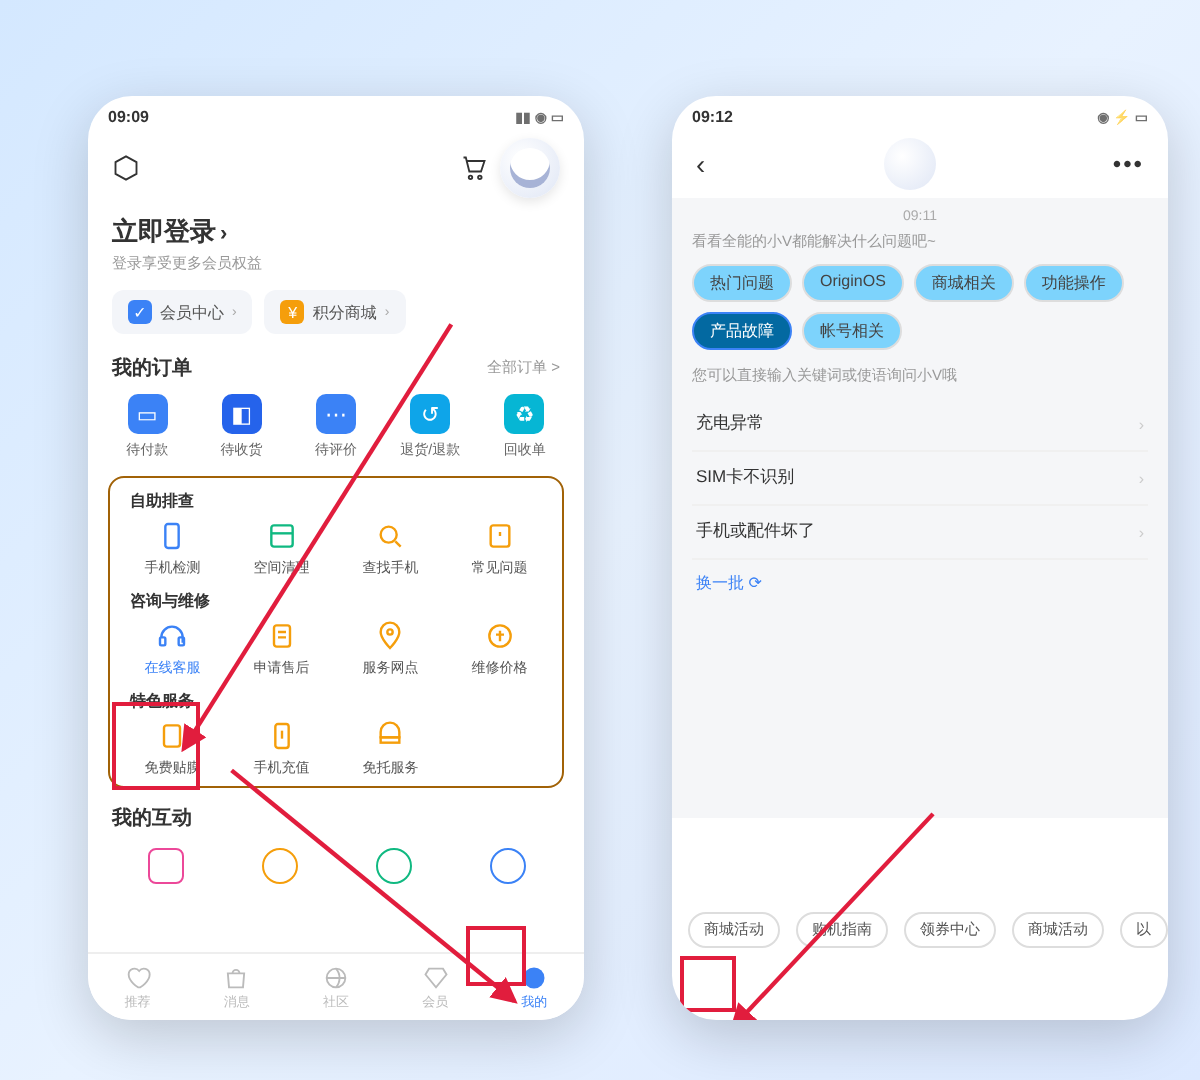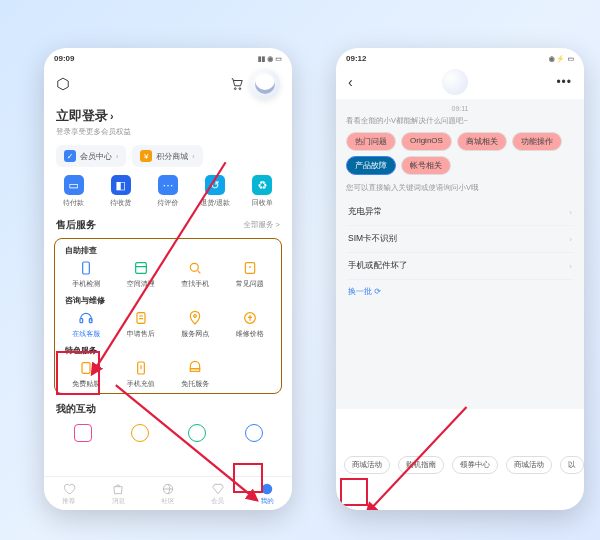--- a/index.html
+++ b/index.html
@@ -60,21 +60,21 @@
   
   .p2-head{display:flex;align-items:center;justify-content:space-between;padding:4px 12px;}
   .p2-back{font-size:14px;font-weight:300;}
   .p2-avatar{width:26px;height:26px;border-radius:50%;background:radial-gradient(circle at 35% 35%,#fff,#dfe6f5);}
   .p2-dots{font-size:12px;letter-spacing:1px;}
   .chat-area{background:#f5f6f8;padding:6px 10px 10px;min-height:310px;}
   .chat-time{text-align:center;font-size:7px;color:#aaa;margin-bottom:4px;}
   .bubble{background:#fff;border-radius:10px;padding:8px 10px;font-size:8.5px;line-height:1.5;color:#333;margin-bottom:8px;}
   .hint{font-size:7.5px;color:#999;margin:2px 0 6px;}
   .chip-wrap{display:flex;flex-wrap:wrap;gap:5px;margin-bottom:8px;}
-  .chip{border:1px solid #ddd;border-radius:11px;padding:3px 8px;font-size:8px;color:#444;background:#fca5a5;}
+  .chip{border:1px solid #ddd;border-radius:11px;padding:3px 8px;font-size:8px;color:#444;background:#7dd3fc;}
   .chip.active{background:#0369a1;color:#fff;border-color:#3b82f6;}
   .qa-list .qa{padding:7px 2px;font-size:8.5px;color:#333;border-bottom:1px solid #f0f0f0; display:flex; justify-content:space-between; align-items:center;}
   .qa .arr{font-size:8px;color:#ccc;}
   .refresh{font-size:8px;color:#3b82f6;padding:6px 2px;}
   .quick-row{position:absolute;bottom:36px;left:0;right:0;display:flex;gap:8px;padding:0 8px;overflow:hidden;white-space:nowrap;}
   .quick{border:1px solid #ddd;border-radius:10px;padding:3px 7px;font-size:7.5px;color:#555;background:#fff;flex-shrink:0;}
   .inputbar{position:absolute;bottom:0;left:0;right:0;height:34px;border-top:1px solid #eee;display:flex;align-items:center;gap:6px;padding:0 8px;background:#fff;}
   .kbd-btn{width:20px;height:20px;border:1.2px solid #888;border-radius:3px;display:flex;align-items:center;justify-content:center;font-size:9px;}
   .voice-field{flex:1;height:22px;border:1px solid #ccc;border-radius:11px;display:flex;align-items:center;justify-content:center;font-size:8px;color:#888;}
   .plus-btn{width:20px;height:20px;border:1.2px solid #888;border-radius:50%;display:flex;align-items:center;justify-content:center;font-size:12px;}
@@ -112,20 +112,24 @@
         <span>会员中心</span>
         <span class="chev">›</span>
       </div>
     <div class="pill orange">
         <span class="badge">¥</span>
         <span>积分商城</span>
         <span class="chev">›</span>
       </div>
   </div>
 
+  <div class="section-head">
+    <span class="t">我的订单</span>
+    <span class="more">全部订单 &gt;</span>
+  </div>
   <div class="order-row">
     <div class="order-item">
         <div class="ic ic-blue">▭</div>
         <div class="lbl">待付款</div>
       </div>
     <div class="order-item">
         <div class="ic ic-blue2">◧</div>
         <div class="lbl">待收货</div>
       </div>
     <div class="order-item">
@@ -135,24 +139,20 @@
     <div class="order-item">
         <div class="ic ic-sky">↺</div>
         <div class="lbl">退货/退款</div>
       </div>
     <div class="order-item">
         <div class="ic ic-teal">♻</div>
         <div class="lbl">回收单</div>
       </div>
   </div>
 
-  <div class="section-head">
-    <span class="t">售后服务</span>
-    <span class="more">全部服务 &gt;</span>
-  </div>
 
   <div class="after-card">
     <div class="sub-title">自助排查</div>
     <div class="grid4">
       <div class="g-item">
           <svg class="gic" viewBox="0 0 24 24" fill="none" stroke="#3b82f6" stroke-width="1.8">
             <rect x="7" y="3" width="10" height="18" rx="2"></rect>
           </svg>
           <div class="glbl">手机检测</div>
         </div>

